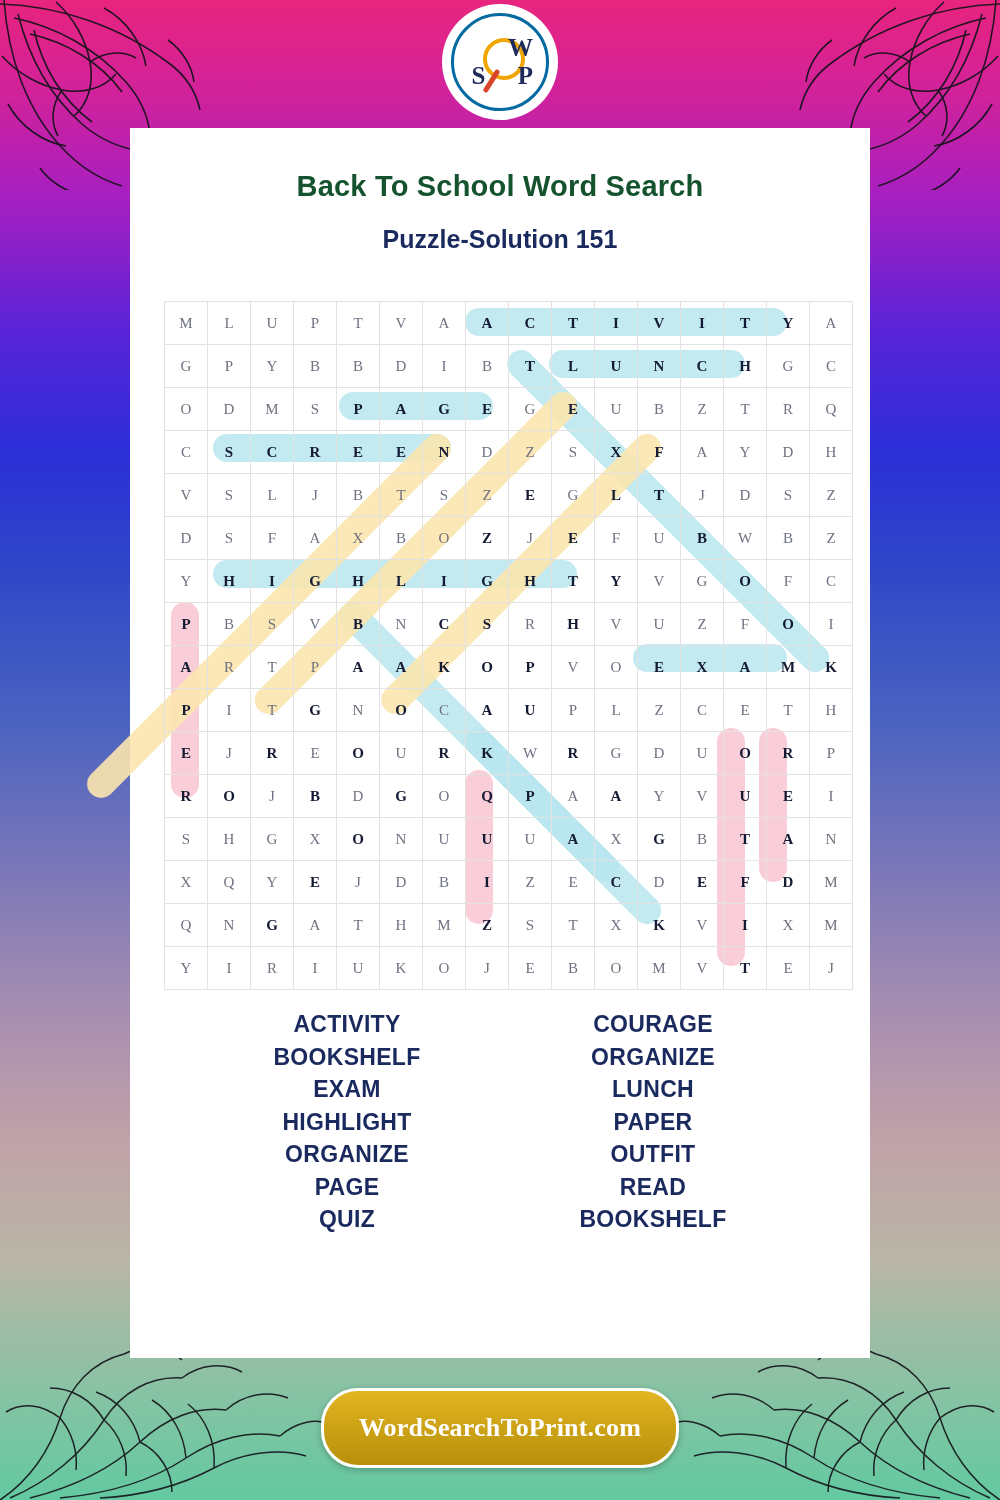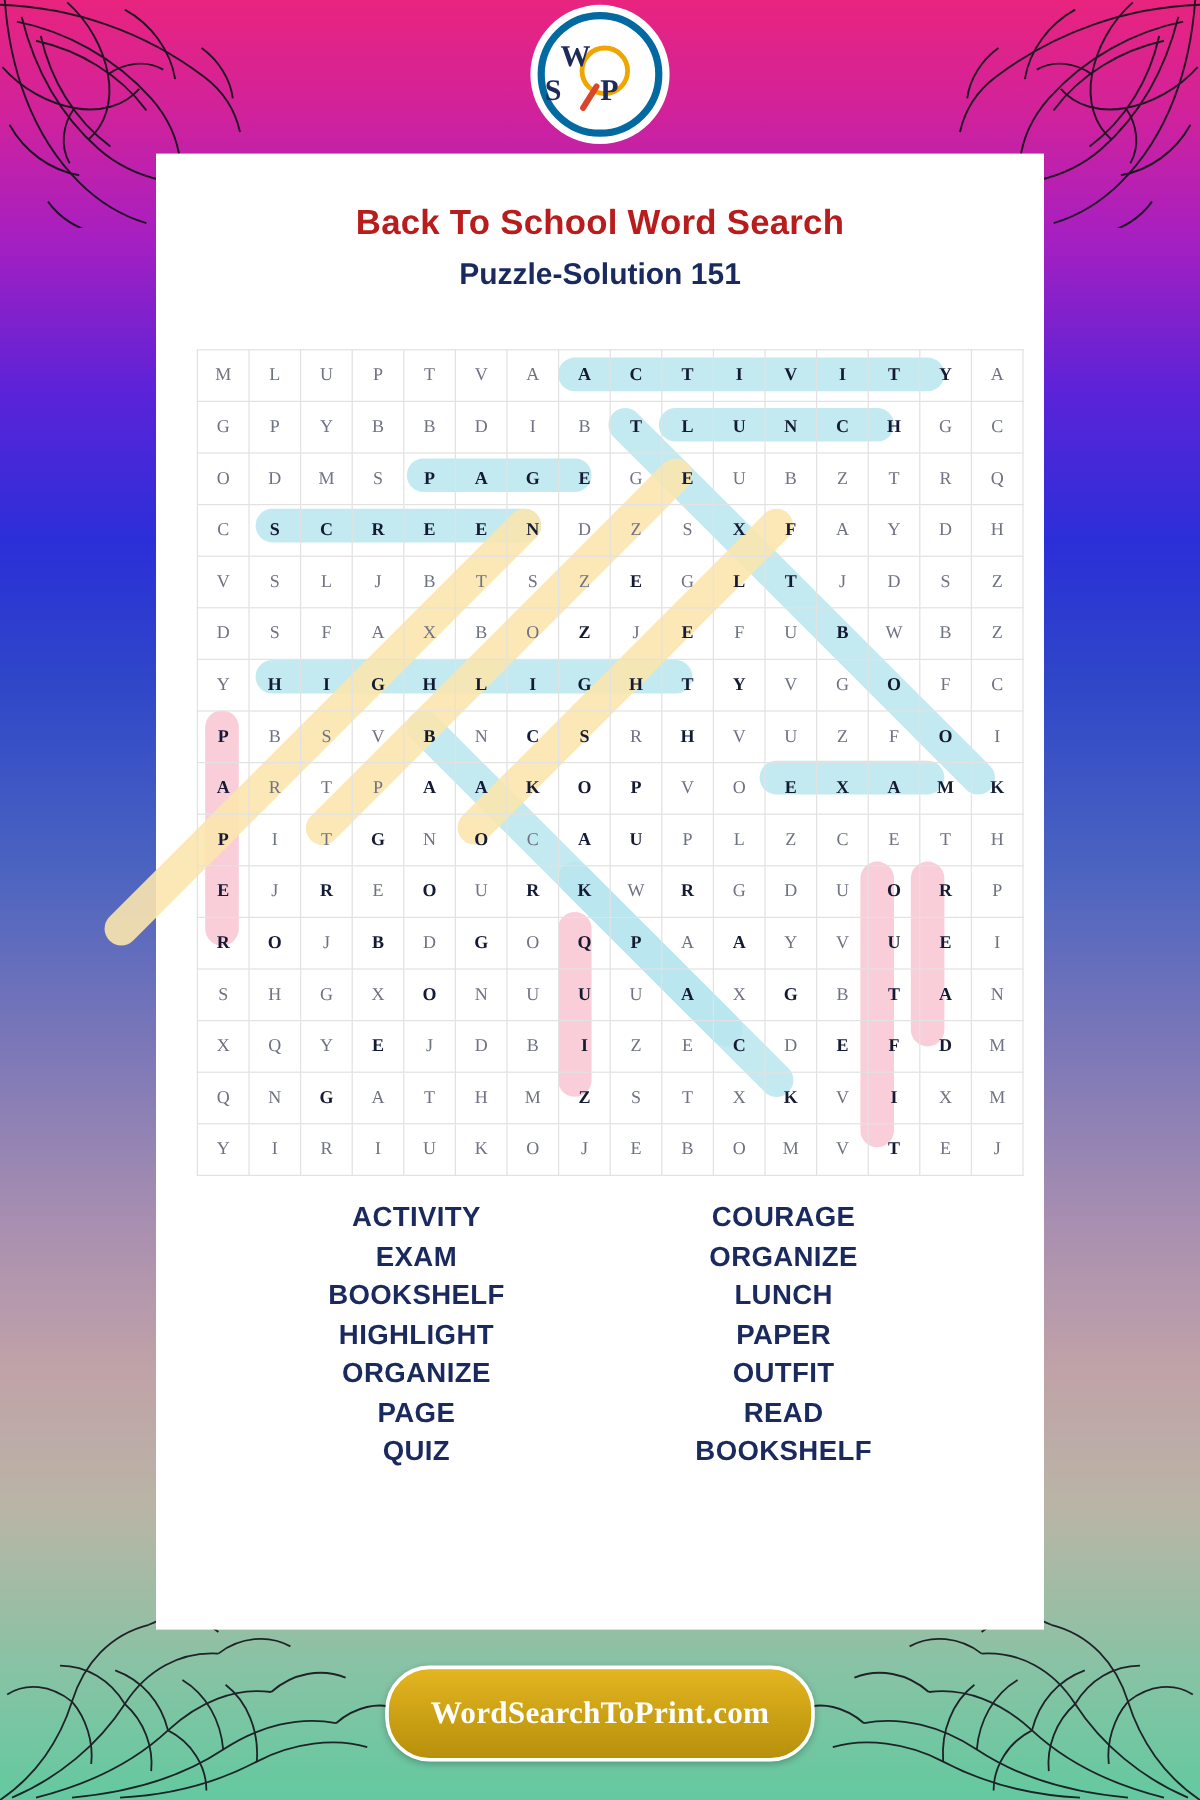--- a/index.html
+++ b/index.html
@@ -59,25 +59,26 @@
     box-shadow: 0 0 0 4px #ffffff;
     display: flex;
     align-items: center;
     justify-content: center;
     z-index: 5;
   }
   .logo-inner {
     width: 92px;
     height: 92px;
     border-radius: 50%;
-    border: 6px solid #0369a1;
+    border: 3px solid #0369a1;
     display: flex;
     align-items: center;
     justify-content: center;
     position: relative;
+    text-align: right;
   }
   .logo-letters {
     font-family: "Liberation Serif", serif;
     font-weight: bold;
     font-size: 25px;
     color: #1e2a5a;
     letter-spacing: 13px;
     text-indent: 13px;
     z-index: 2;
   }
@@ -112,30 +113,30 @@
     width: 740px;
     height: 1230px;
     background: #ffffff;
     z-index: 3;
   }
 
   .title {
     text-align: center;
     font-size: 29px;
     font-weight: bold;
-    color: #b91c1c;
+    color: #14532d;
     margin-top: 42px;
     letter-spacing: 0.2px;
   }
   .subtitle {
     text-align: center;
     font-size: 25px;
     font-weight: bold;
     color: #1b2a5e;
-    margin-top: 12px;
+    margin-top: 22px;
   }
 
   
   .grid-wrap {
     position: relative;
     margin: 47px auto 0 auto;
     width: 672px;
   }
   table.grid {
     border-collapse: collapse;
@@ -630,22 +631,22 @@
             <td class="">E</td>
             <td class="">J</td>
           </tr>
         </tbody>
       </table>
   </div>
 
   <div class="words">
     <div class="word-col" id="col-left">
         <div class="word">ACTIVITY</div>
+        <div class="word">BOOKSHELF</div>
         <div class="word">EXAM</div>
-        <div class="word">BOOKSHELF</div>
         <div class="word">HIGHLIGHT</div>
         <div class="word">ORGANIZE</div>
         <div class="word">PAGE</div>
         <div class="word">QUIZ</div>
       </div>
     <div class="word-col" id="col-right">
         <div class="word">COURAGE</div>
         <div class="word">ORGANIZE</div>
         <div class="word">LUNCH</div>
         <div class="word">PAPER</div>

